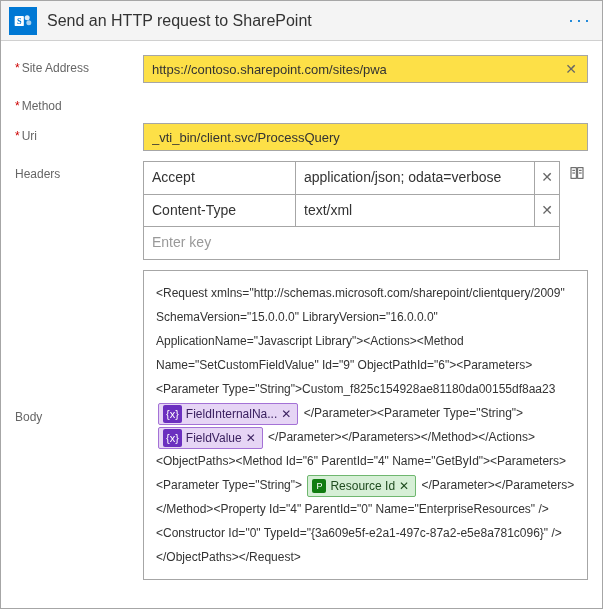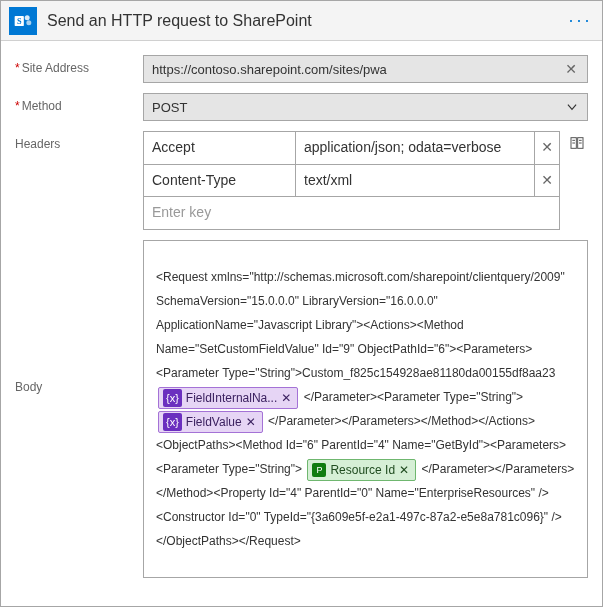--- a/index.html
+++ b/index.html
@@ -8,37 +8,37 @@
   .hdr { display: flex; align-items: center; background: #f4f4f4; border-bottom: 1px solid #d0d0d0; height: 40px; padding: 0 8px; }
   .hdr-icon { width: 28px; height: 28px; background: #0078d4; color: #fff; display: flex; align-items: center; justify-content: center; margin-right: 10px; position: relative; }
   .hdr-icon svg { width: 20px; height: 20px; }
   .hdr-title { flex: 1; font-size: 16px; }
   .hdr-menu { width: 28px; text-align: center; color: #0078d4; font-size: 18px; letter-spacing: 2px; cursor: pointer; }
   .body-area { padding: 14px 14px 18px 14px; }
   .row { display: flex; align-items: flex-start; margin-bottom: 10px; }
   .lbl { width: 128px; font-size: 12px; color: #666; padding-top: 6px; }
   .req::before { content: "*"; color: #c00; margin-right: 2px; }
   .ctrl { flex: 1; }
-  .inp { display: flex; align-items: center; border: 1px solid #a6a6a6; background: #e5e5e5; height: 28px; padding: 0 8px; }
+  .inp { display: flex; align-items: center; border: 1px solid #a6a6a6; background: #fde047; height: 28px; padding: 0 8px; }
   .inp span.val { flex: 1; font-size: 13px; color: #333; overflow: hidden; text-overflow: ellipsis; white-space: nowrap; }
   .inp .x { color: #666; font-size: 14px; cursor: pointer; padding: 0 2px; }
   .inp .chev { color: #333; cursor: pointer; }
   .inp .chev svg { width: 14px; height: 14px; display: block; }
   .headers-wrap { display: flex; align-items: flex-start; }
   .headers-tbl { flex: 1; border: 1px solid #a6a6a6; border-bottom: none; }
   .hrow { display: flex; border-bottom: 1px solid #a6a6a6; }
   .hcell { padding: 6px 8px; font-size: 14px; color: #333; border-right: 1px solid #a6a6a6; display: flex; align-items: center; min-height: 28px; line-height: 1.4; }
   .hcell:last-child { border-right: none; }
   .hcell.ph { color: #999; }
   .hkey { width: 152px; }
   .hval { flex: 1; }
   .hx { width: 24px; justify-content: center; color: #666; cursor: pointer; font-size: 14px; }
   .htoggle { width: 22px; margin-left: 6px; padding-top: 4px; text-align: center; color: #555; cursor: pointer; }
   .htoggle svg { width: 16px; height: 16px; }
-  .body-box { border: 1px solid #a6a6a6; padding: 24px 12px; font-size: 12px; color: #333; line-height: 2; word-break: break-word; }
+  .body-box { border: 1px solid #a6a6a6; padding: 10px 12px; font-size: 12px; color: #333; line-height: 2; word-break: break-word; }
   .body-box .tok { display: inline-flex; align-items: center; border: 1px solid; border-radius: 2px; padding: 1px 6px 1px 4px; margin: 0 2px; font-size: 12px; vertical-align: middle; line-height: 18px; }
   .tok .fx { font-size: 11px; margin-right: 4px; font-style: italic; }
   .tok .tx { margin-right: 4px; }
   .tok .tkx { font-size: 12px; cursor: pointer; }
   .tok.purple { background: #e6d5f5; border-color: #a472d6; color: #3b2160; }
   .tok.purple .fx { background: #6b2fbf; color: #fff; border-radius: 2px; padding: 0 3px; font-style: normal; }
   .tok.green { background: #d6efd6; border-color: #6fb76f; color: #1f4b1f; }
   .tok.green .gi { width: 14px; height: 14px; background: #107c10; color:#fff; display:inline-flex; align-items:center; justify-content:center; font-size:9px; margin-right:4px; border-radius:2px; }
   .row.body-row .lbl { padding-top: 140px; }
   .row.headers-row .lbl { padding-top: 6px; }
@@ -67,32 +67,30 @@
       <div class="ctrl">
         <div class="inp">
           <span class="val">https://contoso.sharepoint.com/sites/pwa</span>
           <span class="x">✕</span>
         </div>
       </div>
     </div>
 
     <div class="row">
       <div class="lbl req">Method</div>
+    </div>
+
+    <div class="row">
+      <div class="lbl req">Uri</div>
       <div class="ctrl">
         <div class="inp">
-          <span class="val">POST</span>
-          <span class="chev">
-            <svg viewBox="0 0 24 24">
-                <path d="M5 8l7 8 7-8" fill="none" stroke="#333" stroke-width="2"></path>
-              </svg>
-          </span>
+          <span class="val">_vti_bin/client.svc/ProcessQuery</span>
         </div>
       </div>
     </div>
-
 
     <div class="row headers-row">
       <div class="lbl">Headers</div>
       <div class="ctrl">
         <div class="headers-wrap">
           <div class="headers-tbl">
             <div class="hrow">
               <div class="hcell hkey">Accept</div>
               <div class="hcell hval">application/json; odata=verbose</div>
               <div class="hcell hx">✕</div>

